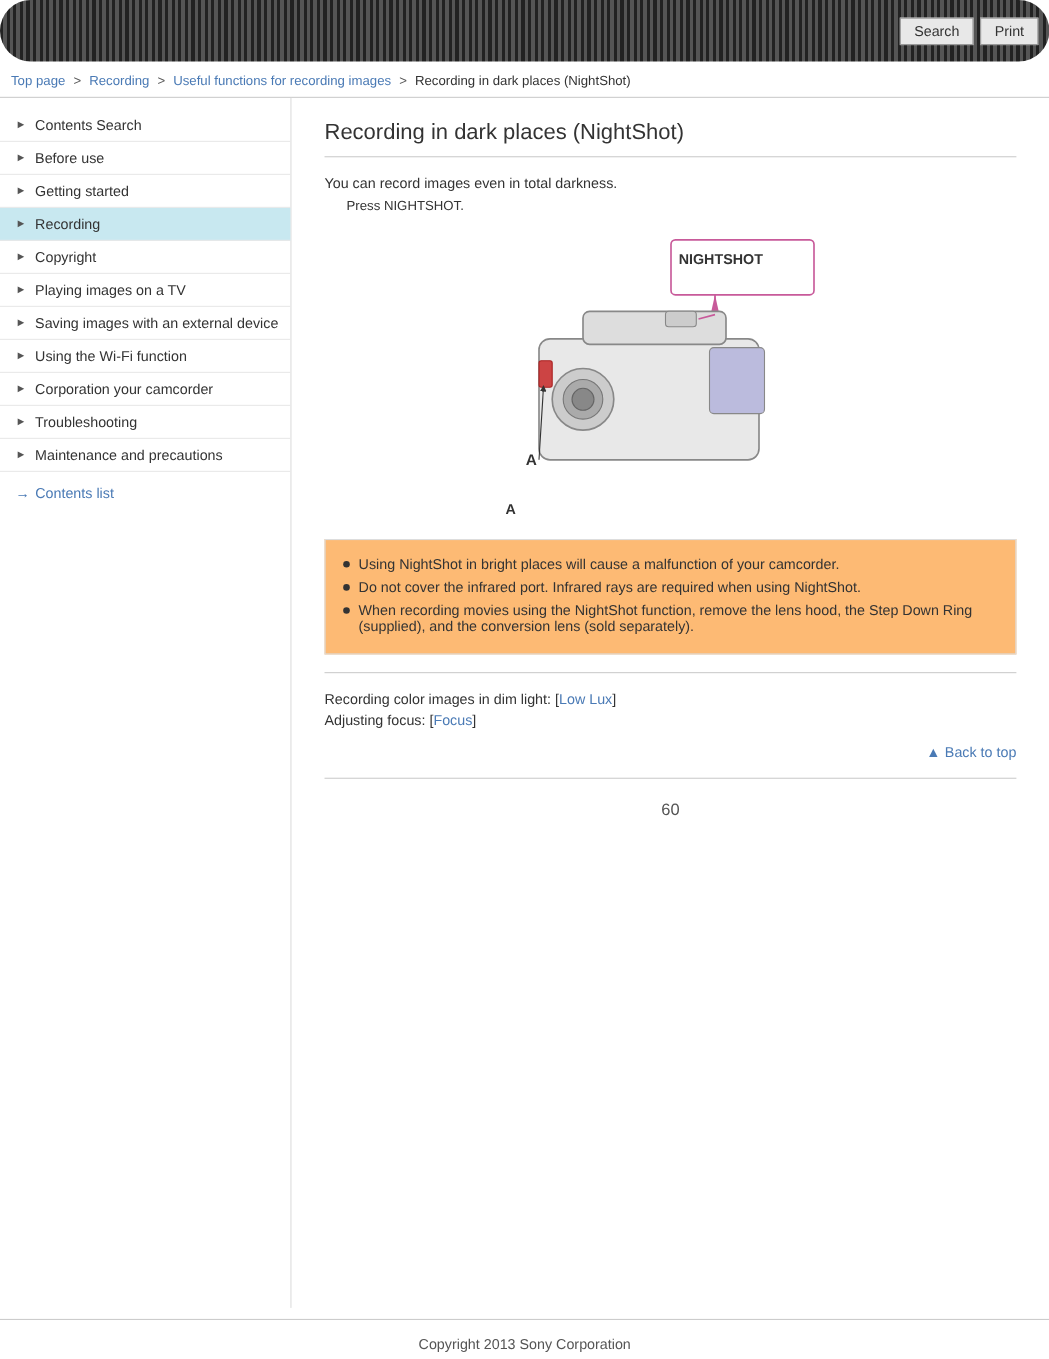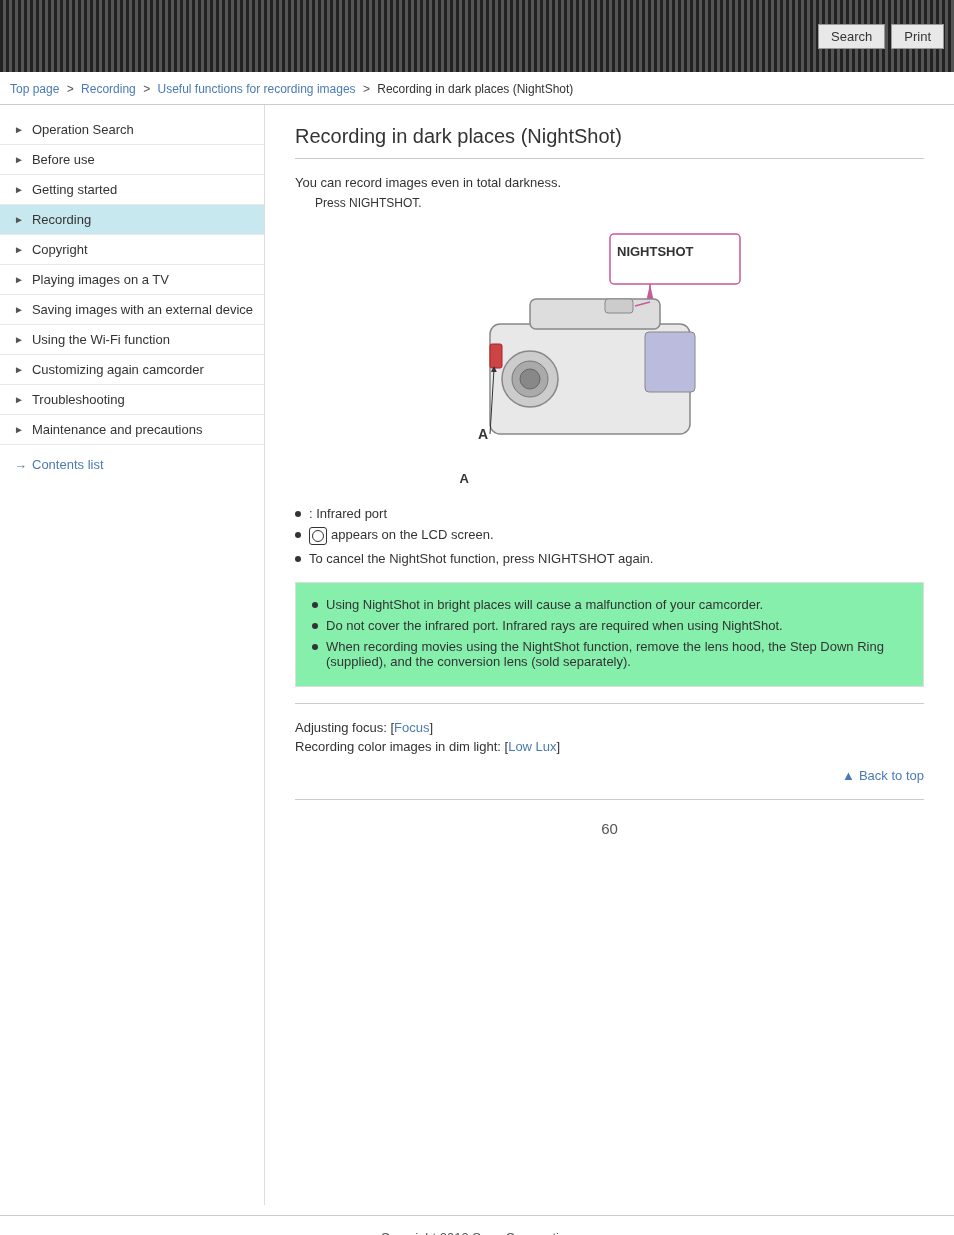--- a/index.html
+++ b/index.html
@@ -1,25 +1,26 @@
 <!DOCTYPE html>
 <html><head>
   <meta charset="utf-8">
   <style>
     * { margin: 0; padding: 0; box-sizing: border-box; }
     body { font-family: Arial, Helvetica, sans-serif; font-size: 13px; color: #333; background: #fff; width: 954px; min-height: 1235px; }
 
     
     .header {
       background: repeating-linear-gradient(90deg, #222 0px, #222 3px, #555 3px, #555 6px);
-      height: 72px;
+      height: 56px;
       display: flex;
       align-items: center;
       justify-content: flex-end;
       padding-right: 10px;
+      border-radius: 28px;
     }
     .header-btn {
       background: #e8e8e8;
       border: 1px solid #999;
       padding: 4px 12px;
       font-size: 13px;
       cursor: pointer;
       color: #333;
       margin-left: 6px;
     }
@@ -160,21 +161,21 @@
       height: 10px;
       border: 1.5px solid #333;
       border-radius: 50%;
       position: absolute;
       top: 2px;
       left: 2px;
     }
 
     
     .warning-box {
-      background: #86efac;
+      background: #fdba74;
       border: 1px solid #ddd;
       padding: 14px 16px;
       margin: 16px 0;
       font-size: 13px;
     }
     .warning-box ul {
       list-style: none;
     }
     .warning-box li {
       display: flex;
@@ -246,21 +247,21 @@
   <a href="#">Useful functions for recording images</a>
   <span class="breadcrumb-sep"> &gt; </span>
   <span class="breadcrumb-current">Recording in dark places (NightShot)</span>
 </div>
 
 <div class="main-layout">
 
   <div class="sidebar">
     <div class="sidebar-item">
       <span class="sidebar-arrow">►</span>
-      <span class="sidebar-label">Operation Search</span>
+      <span class="sidebar-label">Contents Search</span>
     </div>
     <div class="sidebar-item">
       <span class="sidebar-arrow">►</span>
       <span class="sidebar-label">Before use</span>
     </div>
     <div class="sidebar-item">
       <span class="sidebar-arrow">►</span>
       <span class="sidebar-label">Getting started</span>
     </div>
     <div class="sidebar-item active">
@@ -278,21 +279,21 @@
     <div class="sidebar-item">
       <span class="sidebar-arrow">►</span>
       <span class="sidebar-label">Saving images with an external device</span>
     </div>
     <div class="sidebar-item">
       <span class="sidebar-arrow">►</span>
       <span class="sidebar-label">Using the Wi-Fi function</span>
     </div>
     <div class="sidebar-item">
       <span class="sidebar-arrow">►</span>
-      <span class="sidebar-label">Customizing again camcorder</span>
+      <span class="sidebar-label">Corporation your camcorder</span>
     </div>
     <div class="sidebar-item">
       <span class="sidebar-arrow">►</span>
       <span class="sidebar-label">Troubleshooting</span>
     </div>
     <div class="sidebar-item">
       <span class="sidebar-arrow">►</span>
       <span class="sidebar-label">Maintenance and precautions</span>
     </div>
 
@@ -342,35 +343,20 @@
           <defs>
             <marker id="arrowhead" markerWidth="6" markerHeight="6" refX="3" refY="3" orient="auto">
               <polygon points="0 0, 6 3, 0 6" fill="#333"></polygon>
             </marker>
           </defs>
         </svg>
         <div class="label-a">A</div>
       </div>
     </div>
 
-    <ul class="bullet-list">
-      <li>
-        <span class="bullet-dot"></span>
-        <span>: Infrared port</span>
-      </li>
-      <li>
-        <span class="bullet-dot"></span>
-        <span class="nightshot-icon"></span>
-        <span> appears on the LCD screen.</span>
-      </li>
-      <li>
-        <span class="bullet-dot"></span>
-        <span>To cancel the NightShot function, press NIGHTSHOT again.</span>
-      </li>
-    </ul>
 
     <div class="warning-box">
       <ul>
         <li>
           <span class="bullet-dot"></span>
           <span>Using NightShot in bright places will cause a malfunction of your camcorder.</span>
         </li>
         <li>
           <span class="bullet-dot"></span>
           <span>Do not cover the infrared port.  Infrared rays are required when using NightShot.</span>
@@ -379,24 +365,24 @@
           <span class="bullet-dot"></span>
           <span>When recording movies using the NightShot function, remove the lens hood, the Step Down Ring (supplied), and the conversion lens (sold separately).</span>
         </li>
       </ul>
     </div>
 
     <hr class="divider">
 
     <div class="related-links">
       <p>
-        <span>Adjusting focus: [</span><a href="#" class="link-blue">Focus</a><span>]</span>
+        <span>Recording color images in dim light: [</span><a href="#" class="link-blue">Low Lux</a><span>]</span>
       </p>
       <p>
-        <span>Recording color images in dim light: [</span><a href="#" class="link-blue">Low Lux</a><span>]</span>
+        <span>Adjusting focus: [</span><a href="#" class="link-blue">Focus</a><span>]</span>
       </p>
     </div>
 
     <div class="back-to-top">
       <a href="#">
         <span class="triangle">▲</span>
         <span>Back to top</span>
       </a>
     </div>
 

